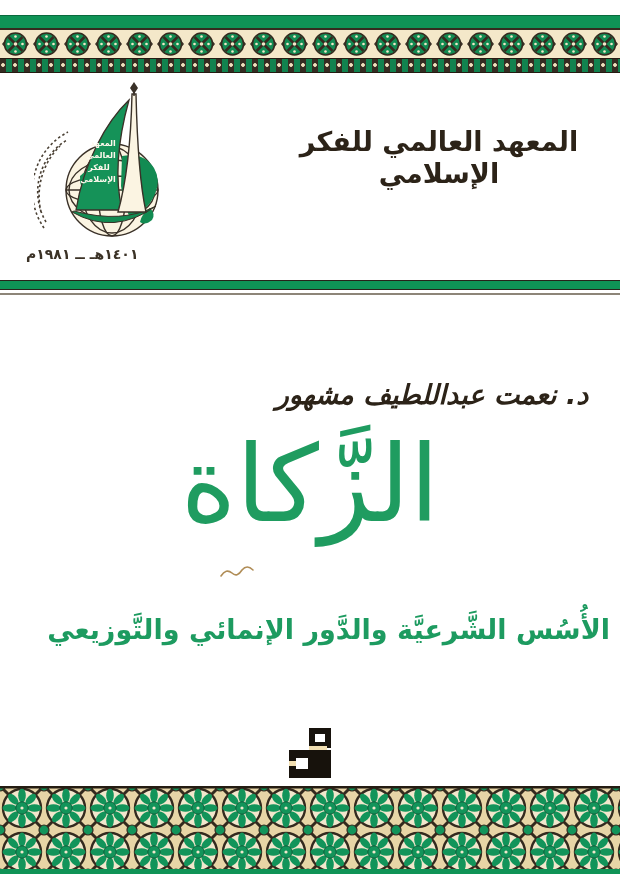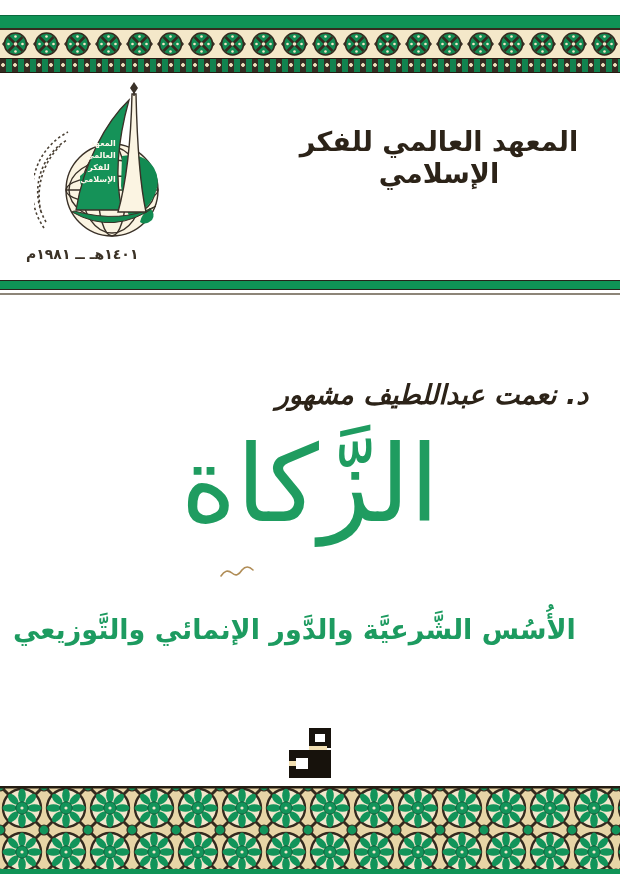--- a/index.html
+++ b/index.html
@@ -75,22 +75,22 @@
     position: absolute; left: 0; right: 0; top: 408px;
     direction: rtl; text-align: center;
     font-size: 106px; font-weight: normal; color: #1f9c60;
     line-height: 1.45;
   }
 
   .scribble { position: absolute; left: 218px; top: 563px; }
 
   .subtitle {
     position: absolute; left: 0; right: 10px; top: 614px;
-    direction: rtl; text-align: left;
-    font-size: 27px; font-weight: bold; color: #1d9b60; margin-left: 13px;
+    direction: rtl; text-align: right;
+    font-size: 27px; font-weight: bold; color: #1d9b60;
   }
 
   .publisher-mark { position: absolute; left: 285px; top: 726px; }
 </style>
 </head>
 <body>
 
 <div class="cover">
 
   <div class="top-border">

